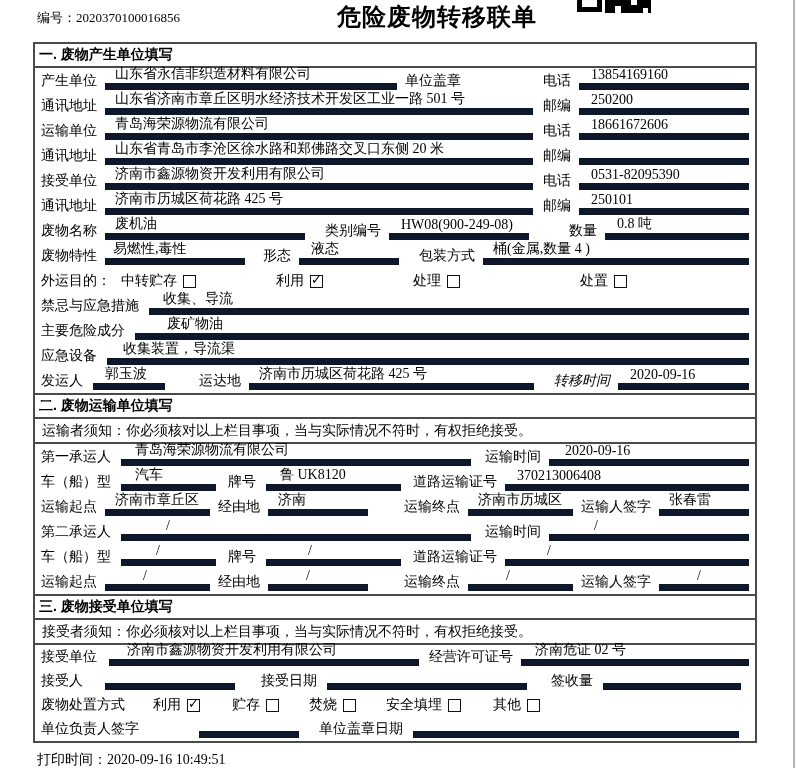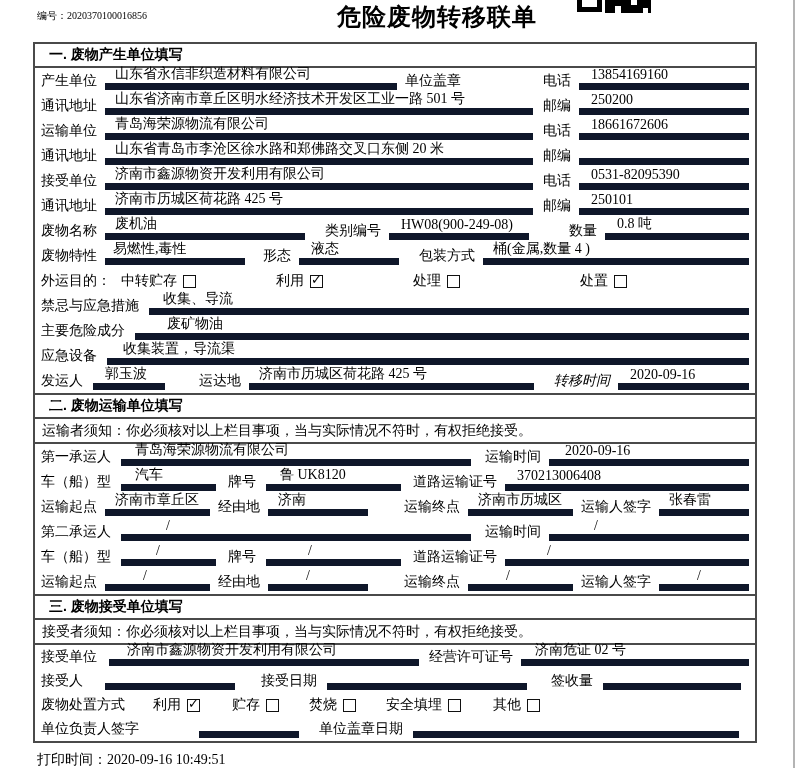--- a/index.html
+++ b/index.html
@@ -1,27 +1,27 @@
 <!DOCTYPE html>
 <html><head>
 <meta charset="utf-8">
 <style>
   html,body{margin:0;padding:0;background:#fff;}
   .page{position:relative;width:796px;height:768px;background:#fff;overflow:hidden;
         font-family:"Liberation Serif","DejaVu Serif",serif;color:#000;font-size:14px;}
   .edge-line{position:absolute;right:1px;top:0;width:2px;height:768px;background:#b4b4b4;}
-  .serial{position:absolute;left:37px;top:9px;font-size:10px;white-space:nowrap;}
+  .serial{position:absolute;left:37px;top:9px;font-size:13px;white-space:nowrap;}
   .doc-title{position:absolute;left:337px;top:1px;font-size:24px;font-weight:bold;
              font-family:"Liberation Sans","DejaVu Sans",sans-serif;letter-spacing:1px;white-space:nowrap;}
   .qr{position:absolute;left:577px;top:0;width:78px;height:13px;overflow:hidden;}
   .qr div{position:absolute;background:#000;}
   .qr .q-sq{left:0;top:-14px;width:25px;height:26px;background:transparent;border:5px solid #000;box-sizing:border-box;}
   .qr .q-w{background:#fff;}
   .form{position:absolute;left:33px;top:42px;width:724px;border:2px solid #4a4a4a;box-sizing:border-box;background:#fff;}
-  .sec{height:24px;display:flex;align-items:center;padding-left:14px;font-weight:bold;font-size:14px;
+  .sec{height:24px;display:flex;align-items:center;padding-left:4px;font-weight:bold;font-size:14px;
        font-family:"Liberation Sans","DejaVu Sans",sans-serif;border-bottom:2px solid #4a4a4a;box-sizing:border-box;}
   .sec.mid{border-top:2px solid #4a4a4a;height:26px;}
   .note{height:25px;display:flex;align-items:center;padding-left:7px;border-bottom:2px solid #4a4a4a;
         box-sizing:border-box;white-space:nowrap;}
   .row{display:flex;align-items:flex-end;height:25px;padding:0 6px 3px 6px;box-sizing:border-box;}
   .row.r24{height:24px;}
   .lbl{white-space:nowrap;flex:none;}
   .val{border-bottom:7px solid #0f172a;white-space:nowrap;overflow:hidden;min-height:17px;box-sizing:border-box;flex:none;}
   .grow{flex:1 1 auto;}
   .cb{width:13px;height:13px;border:1.5px solid #111;display:inline-block;box-sizing:border-box;

